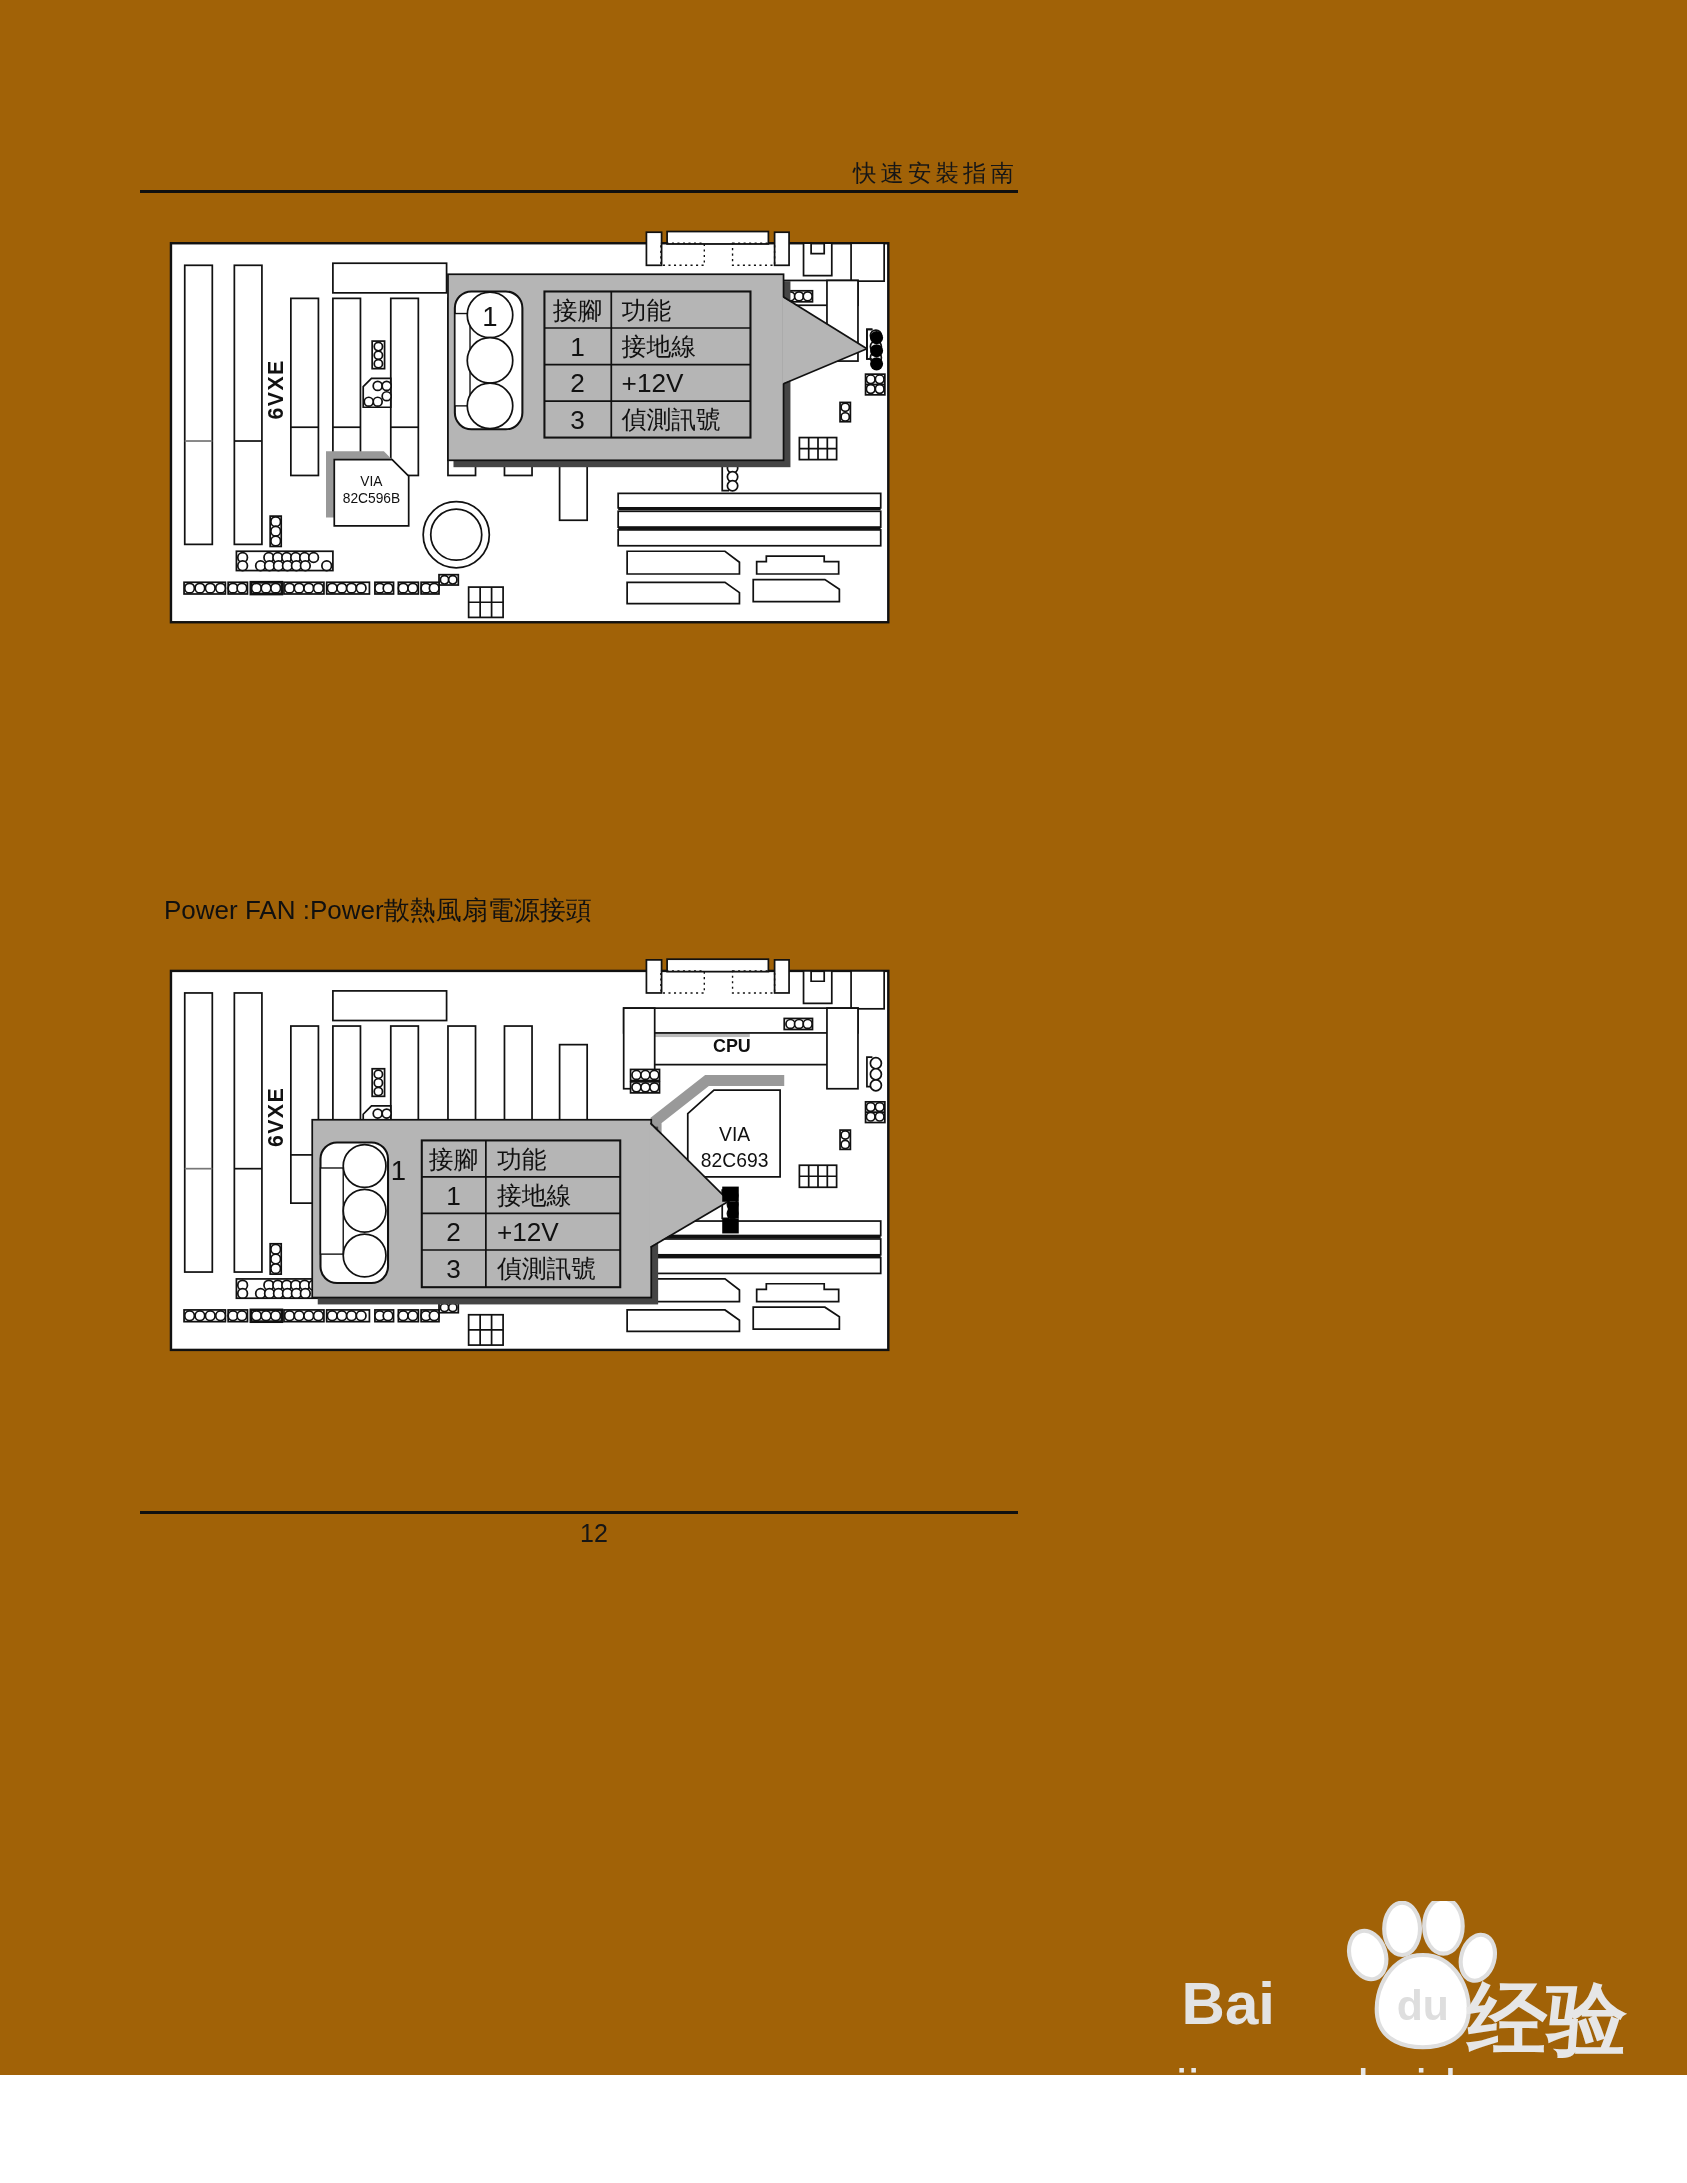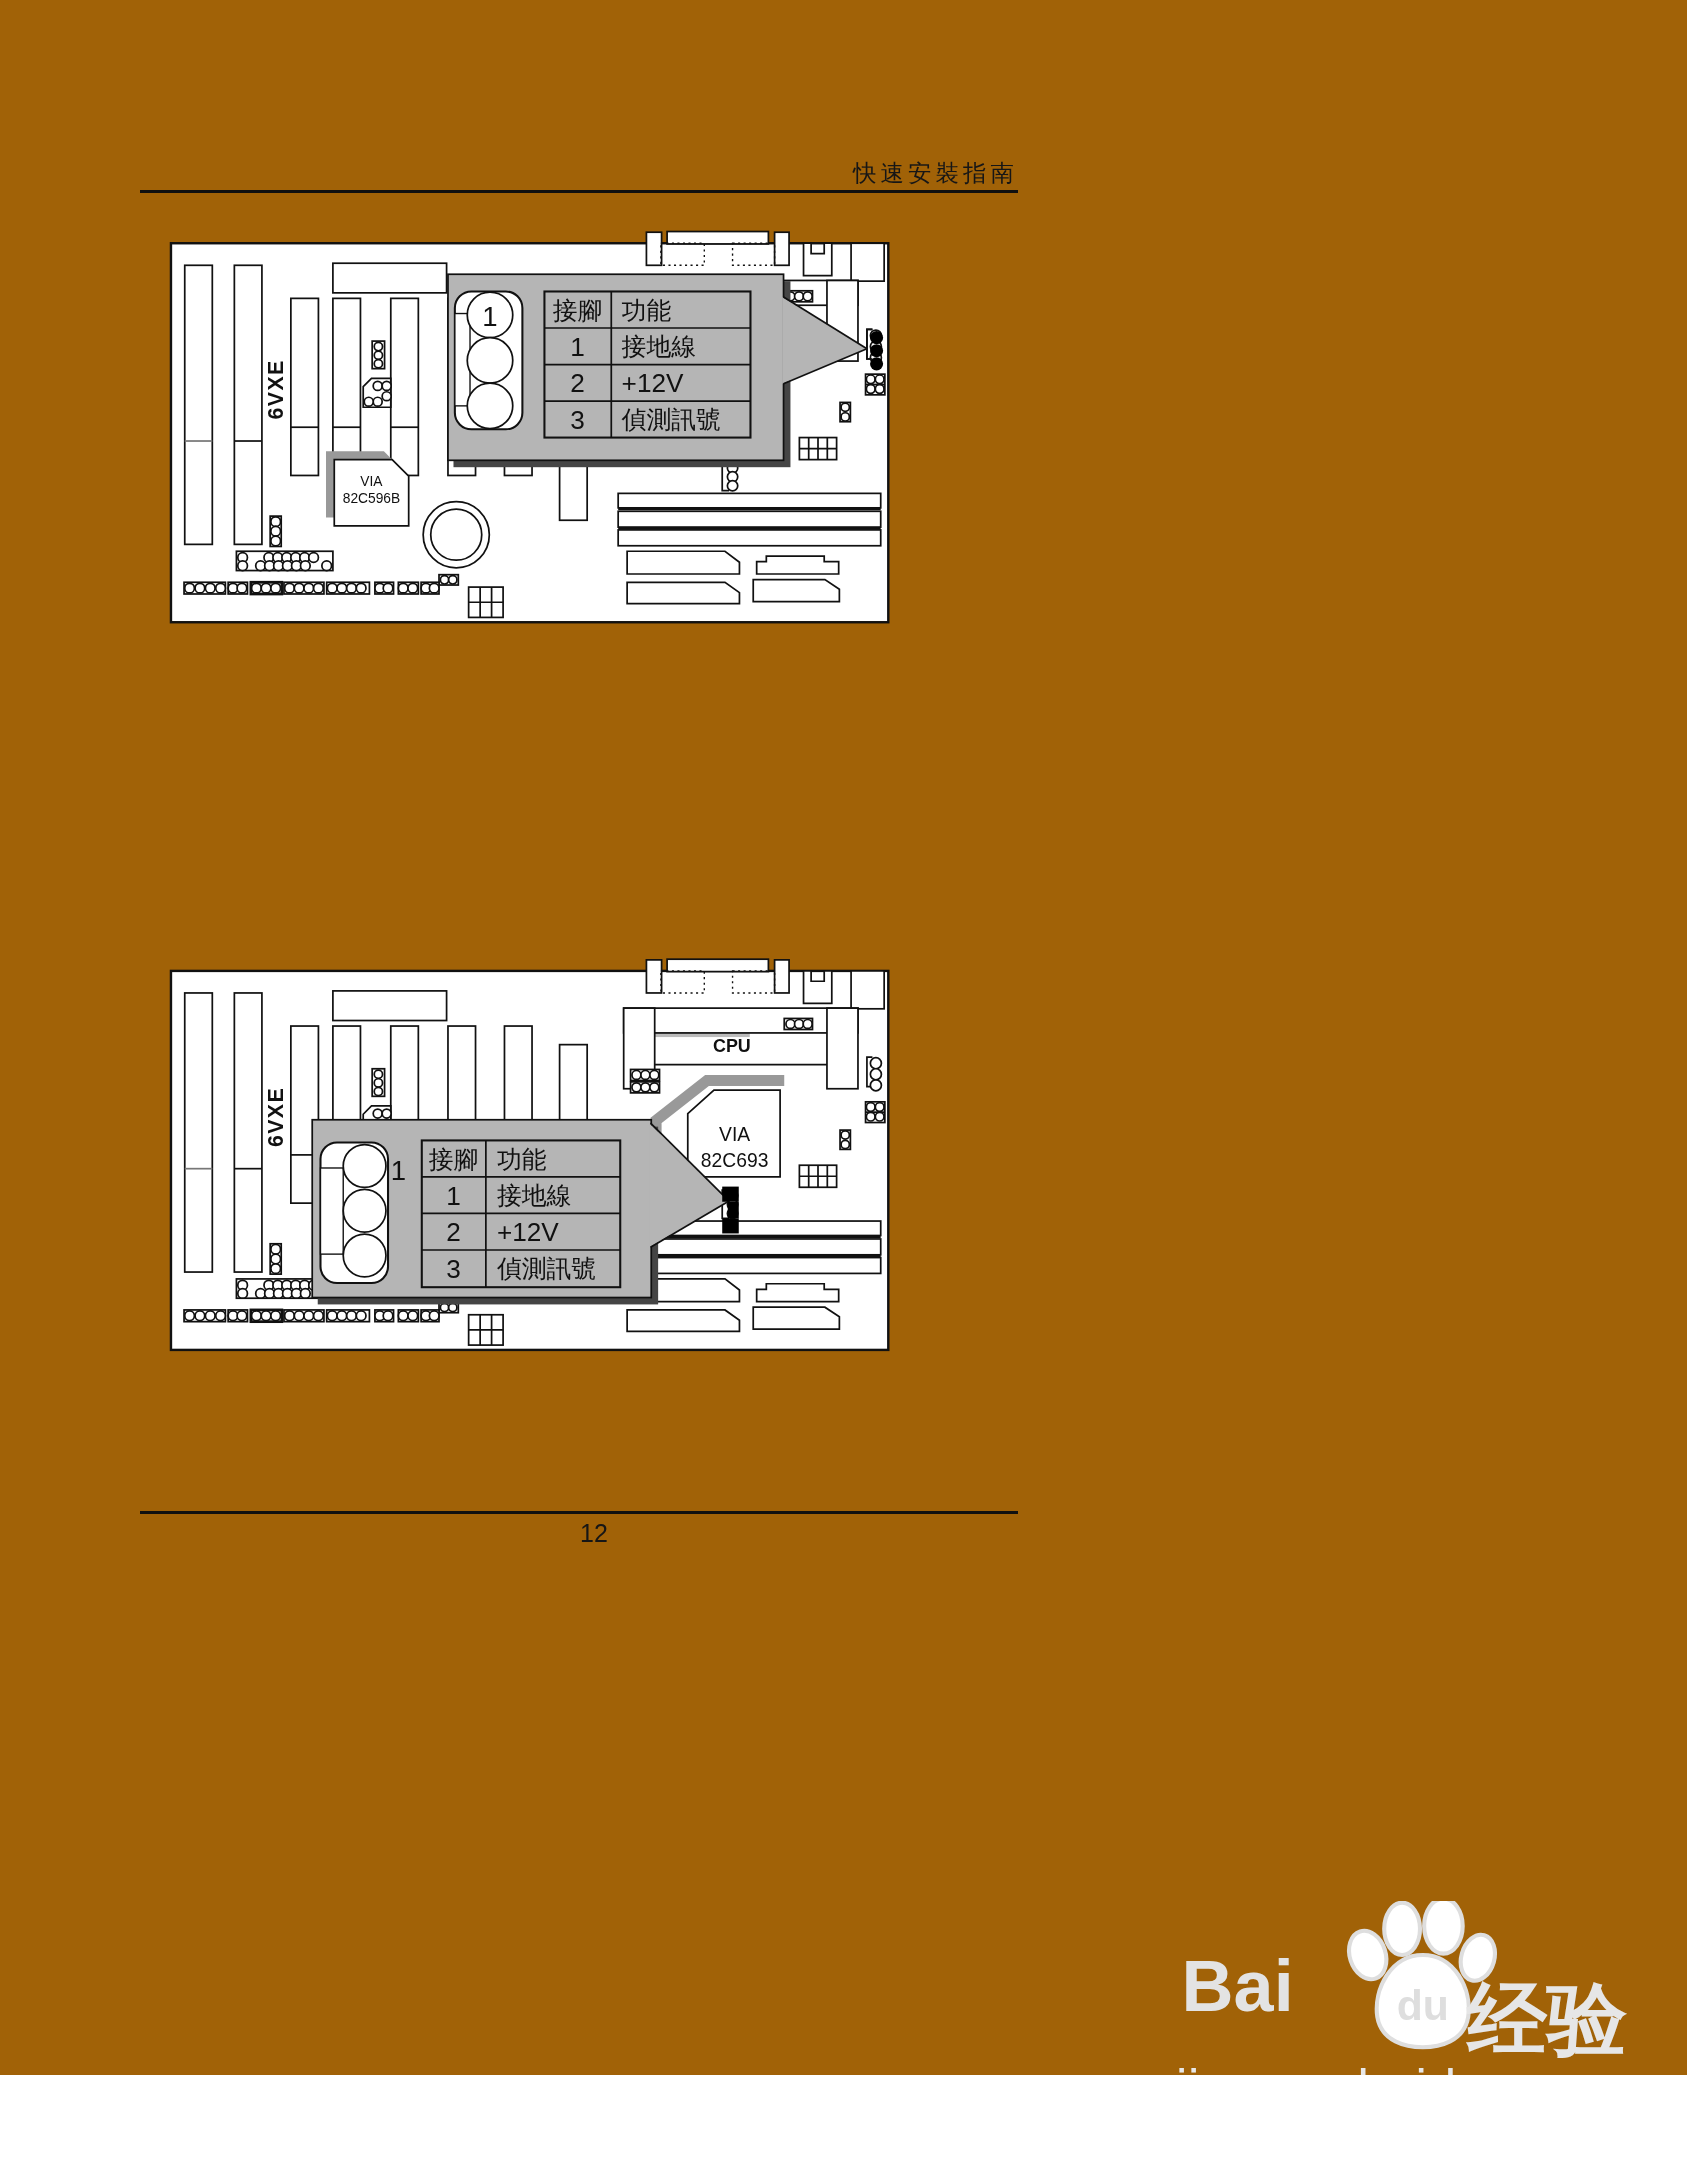--- a/index.html
+++ b/index.html
@@ -21,35 +21,38 @@
   .tcjk{font-family:"Liberation Serif",serif;font-size:36px;fill:#111;stroke:none;}
   .tnum{font-family:"Liberation Sans","DejaVu Sans",sans-serif;font-size:38px;fill:#111;stroke:none;}
   .tchip-s{font-family:"Liberation Sans","DejaVu Sans",sans-serif;font-size:20px;fill:#111;stroke:none;}
   .tchip-n{font-family:"Liberation Sans","DejaVu Sans",sans-serif;font-size:28px;fill:#111;stroke:none;}
   .tcpu{font-family:"Liberation Sans","DejaVu Sans",sans-serif;font-size:26px;font-weight:bold;fill:#111;stroke:none;}
   .tmodel{font-family:"Liberation Sans","DejaVu Sans",sans-serif;font-size:31px;font-weight:bold;
           letter-spacing:2px;fill:#111;stroke:none;}
   .tpin1{font-family:"Liberation Sans","DejaVu Sans",sans-serif;font-size:40px;fill:#111;stroke:none;}
   
   .wm{top:1909px;left:1172px;width:482px;height:227px;color:#e0e0e0;}
-  .wm .bai{position:absolute;left:9.6px;top:36px;font-size:72px;font-weight:bold;color:#e3e3e3;}
+  .wm .bai{position:absolute;left:9.6px;top:60px;font-size:60px;font-weight:bold;color:#e3e3e3;}
   .wm .jy{position:absolute;left:295px;top:58px;font-size:80px;font-weight:bold;
           font-family:"Liberation Serif",serif;color:#e6e6e6;}
   .wm .url{position:absolute;left:4.1px;top:150px;font-size:51px;color:#e8e8e8;letter-spacing:0.7px;}
   .wm .du{font-size:62px;font-weight:bold;fill:#dedede;stroke:none;
           font-family:"Liberation Sans","DejaVu Sans",sans-serif;}
 </style>
 </head>
 <body>
 
 <div id="page">
 
   <div class="abs hdr-title">快速安裝指南</div>
   <div class="abs rule" id="hdr-rule"></div>
 
+  <div class="abs section-heading">
+    <span class="lat">Power FAN :Power</span><span class="cjk">散熱風扇電源接頭</span>
+  </div>
 
   <svg id="diagram" class="abs" width="1687" height="2183" viewBox="0 0 2448 3168" xmlns="http://www.w3.org/2000/svg" xmlns:xlink="http://www.w3.org/1999/xlink">
     <defs>
       <g id="board-base" fill="#fff" stroke="#111" stroke-width="2.5">
 
         <rect x="248" y="353" width="1041" height="550" stroke-width="3.5"></rect>
 
         <g>
           <rect x="268" y="385" width="40" height="405"></rect>
             <line x1="268" y1="640" x2="308" y2="640" stroke="#777"></line>

